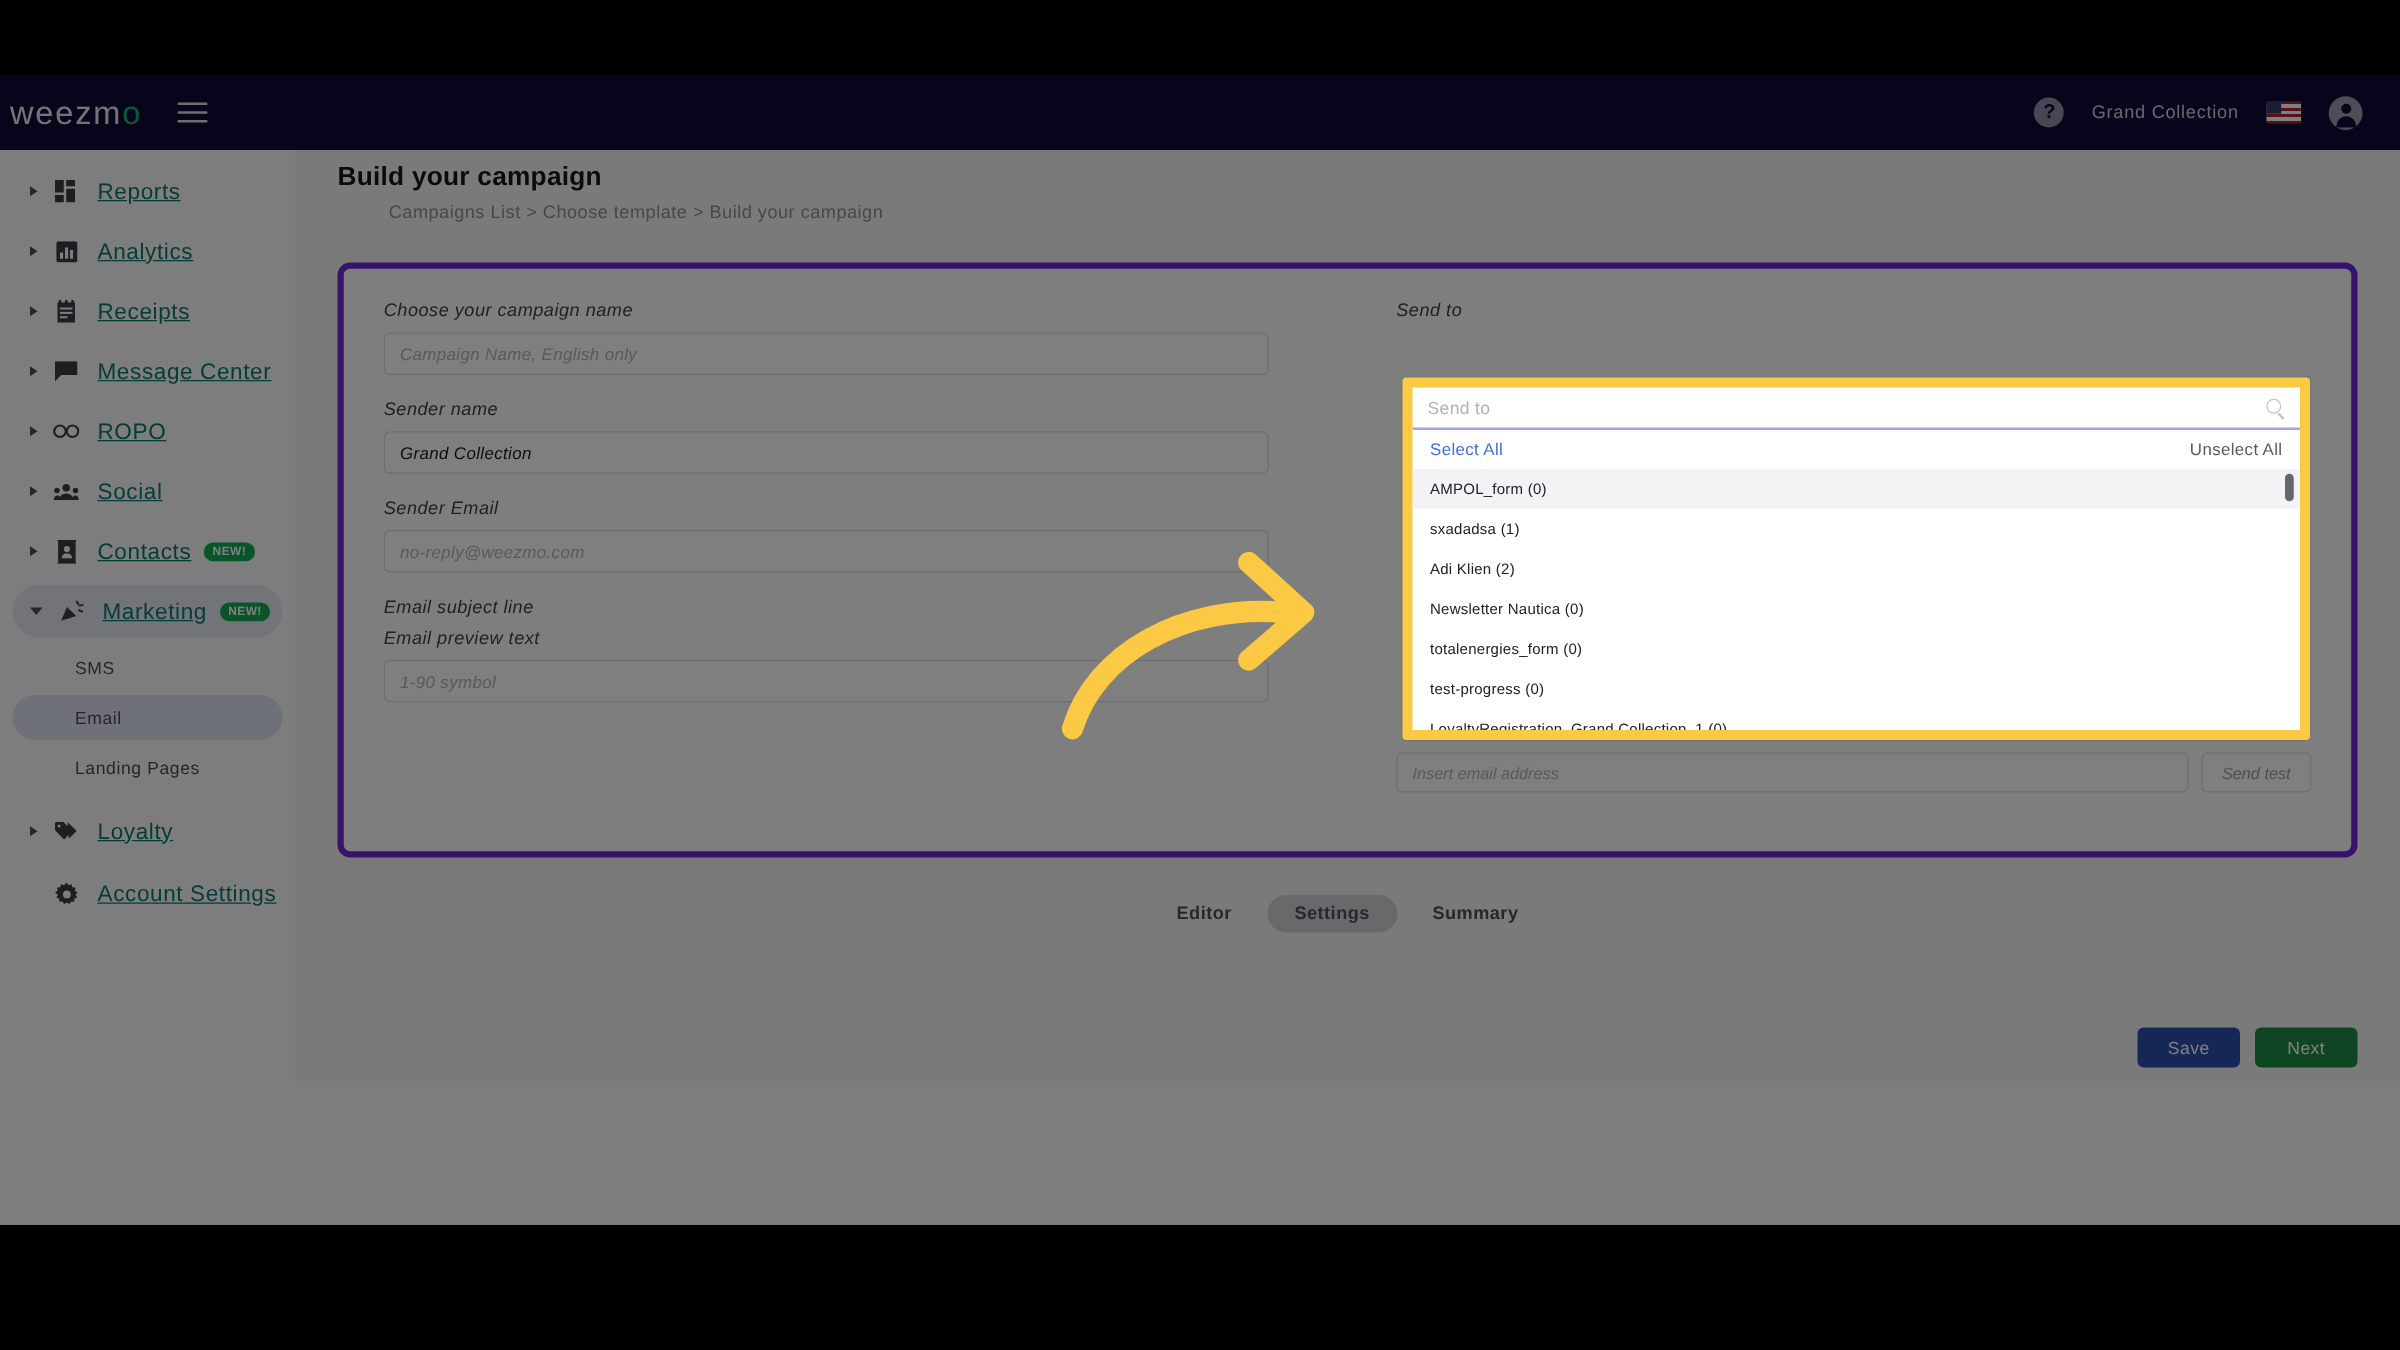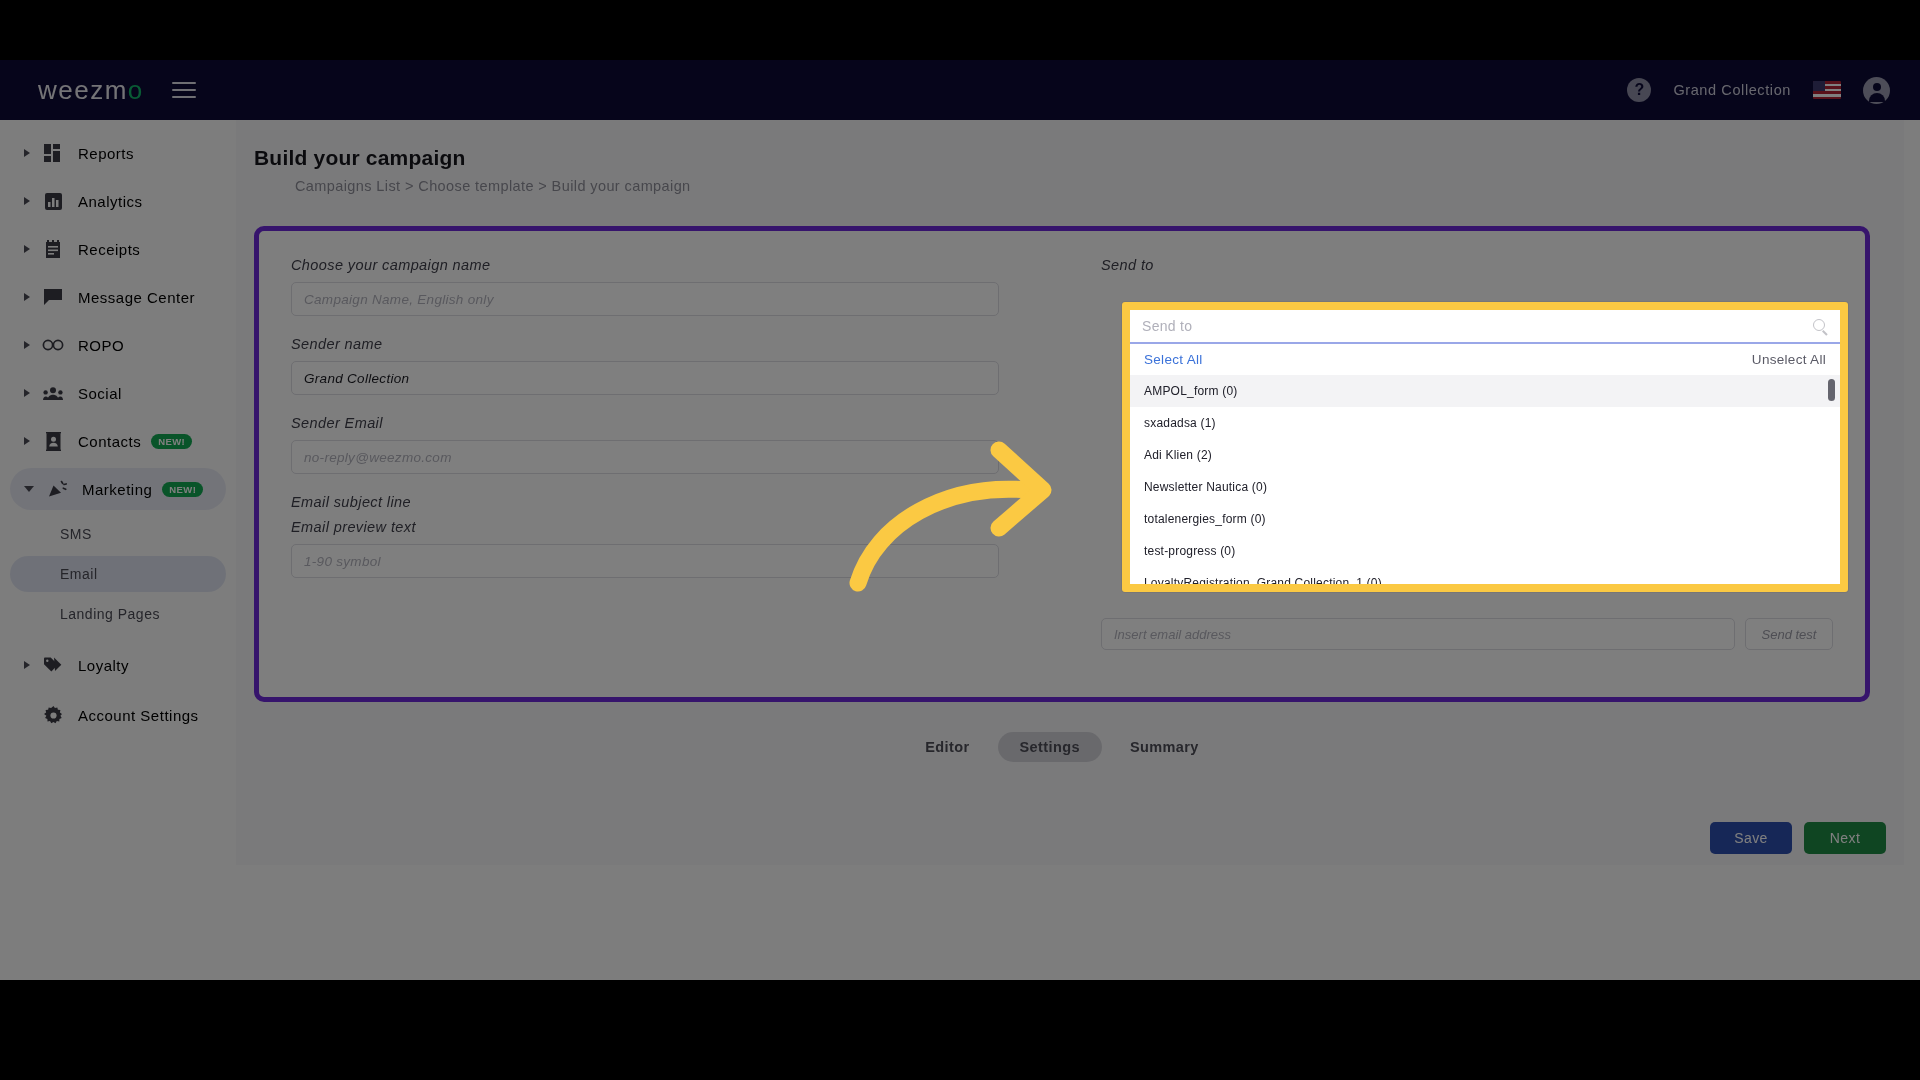--- a/index.html
+++ b/index.html
@@ -21,21 +21,21 @@
   #dim {
     position: absolute; left: 0; top: 0; width: 1920px; height: 920px;
     background: rgba(0,0,0,0.5); z-index: 50; pointer-events: none;
   }
 
   
   #topbar {
     position: absolute; left: 0; top: 0; width: 1920px; height: 60px;
     background: #0d0b36; display: flex; align-items: center; z-index: 10;
   }
-  .logo-wrap { display: flex; align-items: flex-end; margin-left: 38px; }
+  .logo-wrap { display: flex; align-items: flex-end; margin-left: 8px; }
   .logo-text {
     font-size: 26px; letter-spacing: 1.5px; color: #e9e9ee; font-weight: 400;
   }
   .logo-o { color: #12b76a; }
   .burger { margin-left: 28px; width: 24px; display: flex; flex-direction: column; gap: 5px; cursor: pointer; }
   .burger span { display: block; height: 2px; background: #dcdce6; border-radius: 1px; }
 
   .topright { margin-left: auto; display: flex; align-items: center; gap: 22px; margin-right: 30px; }
   .help-icon {
     width: 24px; height: 24px; border-radius: 50%; background: #8e8ea6;
@@ -69,36 +69,36 @@
     width: 0; height: 0; border-left: 6px solid #4a4a55;
     border-top: 4px solid transparent; border-bottom: 4px solid transparent;
     margin-right: 12px; flex: 0 0 auto;
   }
   .caret.down {
     border-left: 5px solid transparent; border-right: 5px solid transparent;
     border-top: 6px solid #4a4a55; border-bottom: 0;
   }
   .caret.blank { border: 0; width: 6px; }
   .nav-icon { width: 22px; height: 20px; margin-right: 14px; flex: 0 0 auto; display:flex; align-items:center; justify-content:center; color:#3a3a44; }
-  .nav-label { font-size: 15px; color: #000000; letter-spacing: .5px; white-space: nowrap; }
+  .nav-label { font-size: 18px; color: #0f766e; letter-spacing: .5px; white-space: nowrap; text-decoration: underline; }
   .badge-new {
     margin-left: 10px; background: #12a952; color: #fff; font-size: 9.5px;
     font-weight: bold; padding: 2px 7px; border-radius: 9px; letter-spacing: .4px;
   }
   .sub-item {
     height: 36px; display: flex; align-items: center; margin: 0 10px 4px 10px;
     border-radius: 18px; padding-left: 50px; font-size: 14px; color: #4a4a55;
     letter-spacing: .5px; cursor: pointer;
   }
   .sub-item.selected { background: #dfe3f0; }
 
   
   #main {
-    position: absolute; left: 220px; top: 60px; width: 1684px; height: 745px;
-    background: #f5f5f7; padding: 26px 34px 0 34px; overflow: hidden;
+    position: absolute; left: 236px; top: 60px; width: 1684px; height: 745px;
+    background: #f5f5f7; padding: 10px 34px 0 34px; overflow: hidden;
   }
   .page-title { font-size: 21px; font-weight: bold; color: #16161d; letter-spacing: .2px; }
   .breadcrumb { font-size: 14.5px; color: #8e8e99; margin-top: 8px; letter-spacing: .4px; margin-left: 41px; }
 
   .card {
     margin-top: 32px; height: 476px; background: #fdfdfd;
     border: 5px solid #6d28d9; border-radius: 10px;
     display: flex; padding: 26px 32px; font-style: italic;
   }
   .col-left { width: 730px; }

